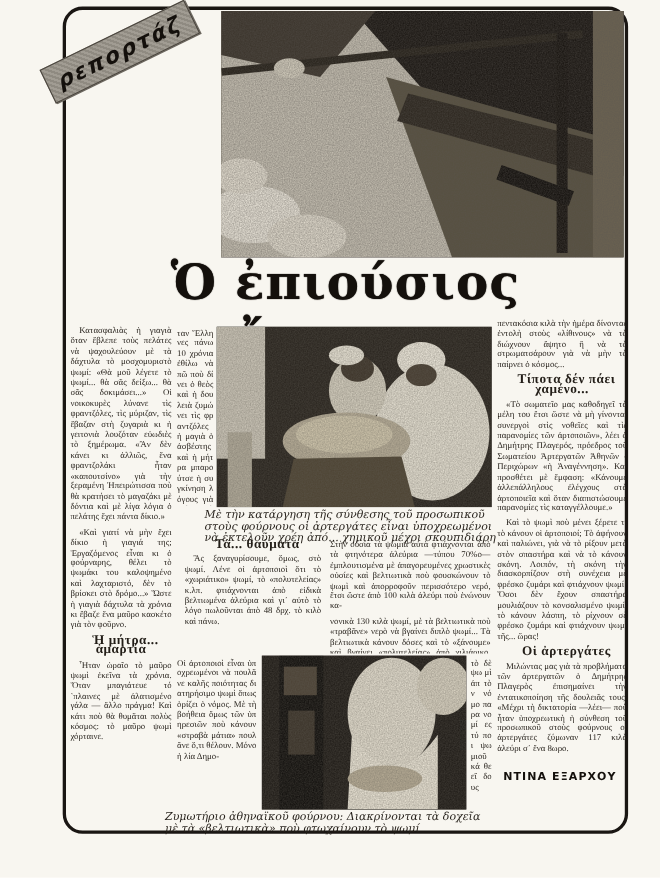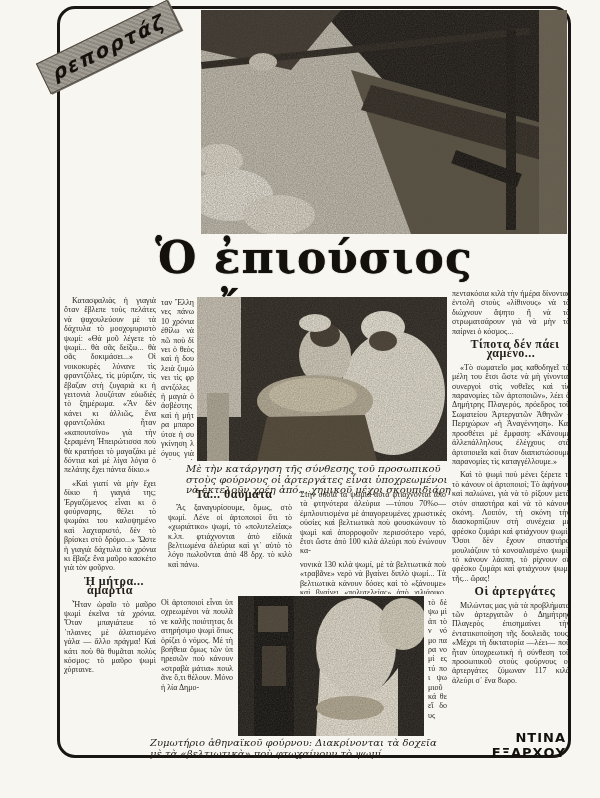--- a/index.html
+++ b/index.html
@@ -30,22 +30,22 @@
   
   .col{position:absolute;text-align:justify;font-size:8px;line-height:9.4px;
        overflow:hidden;color:#221d17;font-family:Liberation Serif, serif;}
   .col p{margin:0 0 4px 0;text-indent:8px;}
   .col p.noindent{text-indent:0;}
   .subhead{font-weight:bold;font-size:12px;text-align:center;text-indent:0;
        margin:5px 0 4px 0;letter-spacing:.5px;}
   .narrow{word-break:break-all;}
   .cap{position:absolute;font-style:italic;font-size:10px;line-height:10.5px;
        color:#241f19;}
-  .sig{position:absolute;left:452px;top:730px;width:114px;text-align:right;
-       font-family:"DejaVu Sans",sans-serif;font-weight:bold;font-size:13px;
+  .sig{position:absolute;left:452px;top:701px;width:114px;text-align:center;
+       font-family:"DejaVu Sans",sans-serif;font-weight:bold;font-size:10px;
        letter-spacing:1px;color:#14100c;}
 </style>
 </head>
 <body>
 
 <div class="page">
 
   <div class="frame"></div>
 
   <div class="photo photo-top">

